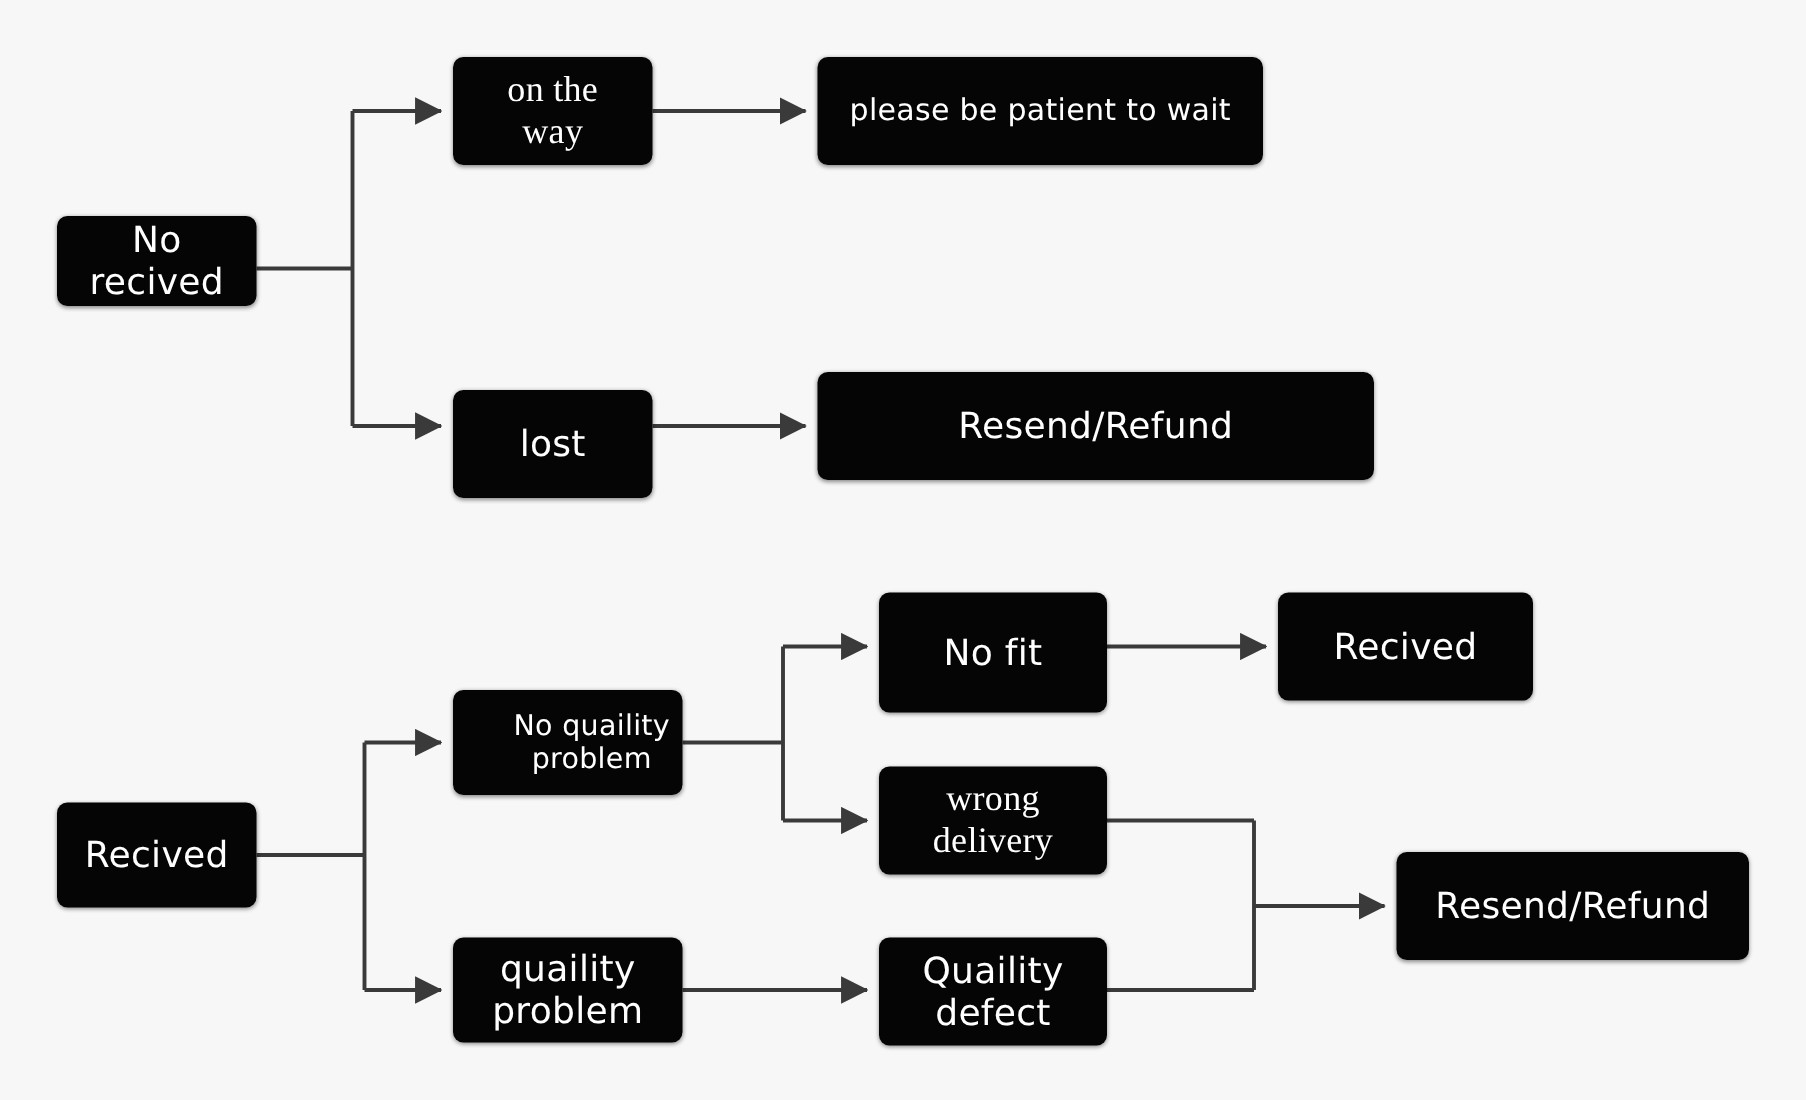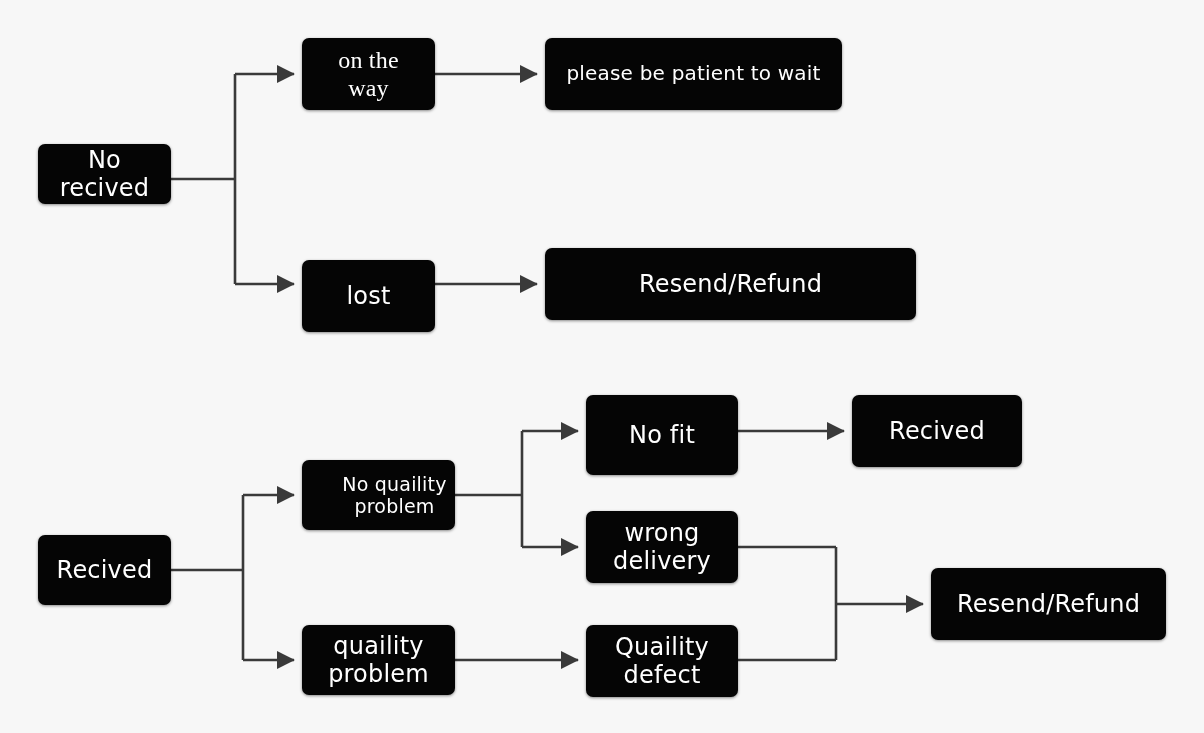--- a/index.html
+++ b/index.html
@@ -53,21 +53,21 @@
   #node-on-the-way        { left: 302px; top: 38px;  width: 133px; height: 72px;  font-size: 24px; font-family: Liberation Serif, serif; }
   #node-please-wait       { left: 545px; top: 38px;  width: 297px; height: 72px;  font-size: 20px; }
   #node-lost              { left: 302px; top: 248px; width: 133px; height: 72px;  font-size: 24px; margin-top: 12px; }
   #node-resend-refund-top { left: 545px; top: 248px; width: 371px; height: 72px;  font-size: 24px; }
 
   
   #node-recived           { left: 38px;  top: 535px; width: 133px; height: 70px;  font-size: 24px; }
   #node-no-quality-prob   { left: 302px; top: 460px; width: 153px; height: 70px;  font-size: 19px; padding-left: 40px; }
   #node-quality-prob      { left: 302px; top: 625px; width: 153px; height: 70px;  font-size: 24px; }
   #node-no-fit            { left: 586px; top: 395px; width: 152px; height: 80px;  font-size: 24px; }
-  #node-wrong-delivery    { left: 586px; top: 511px; width: 152px; height: 72px;  font-size: 24px; }
+  #node-wrong-delivery    { left: 586px; top: 511px; width: 152px; height: 72px;  font-size: 24px; font-family: Liberation Serif, serif; }
   #node-quality-defect    { left: 586px; top: 625px; width: 152px; height: 72px;  font-size: 24px; }
   #node-exchange          { left: 852px; top: 395px; width: 170px; height: 72px;  font-size: 24px; }
   #node-resend-refund-bot { left: 931px; top: 568px; width: 235px; height: 72px;  font-size: 24px; }
 </style>
 </head>
 <body>
 
 <div id="canvas">
 
   <svg id="edges" viewBox="0 0 1204 733" width="1204" height="733" xmlns="http://www.w3.org/2000/svg">

